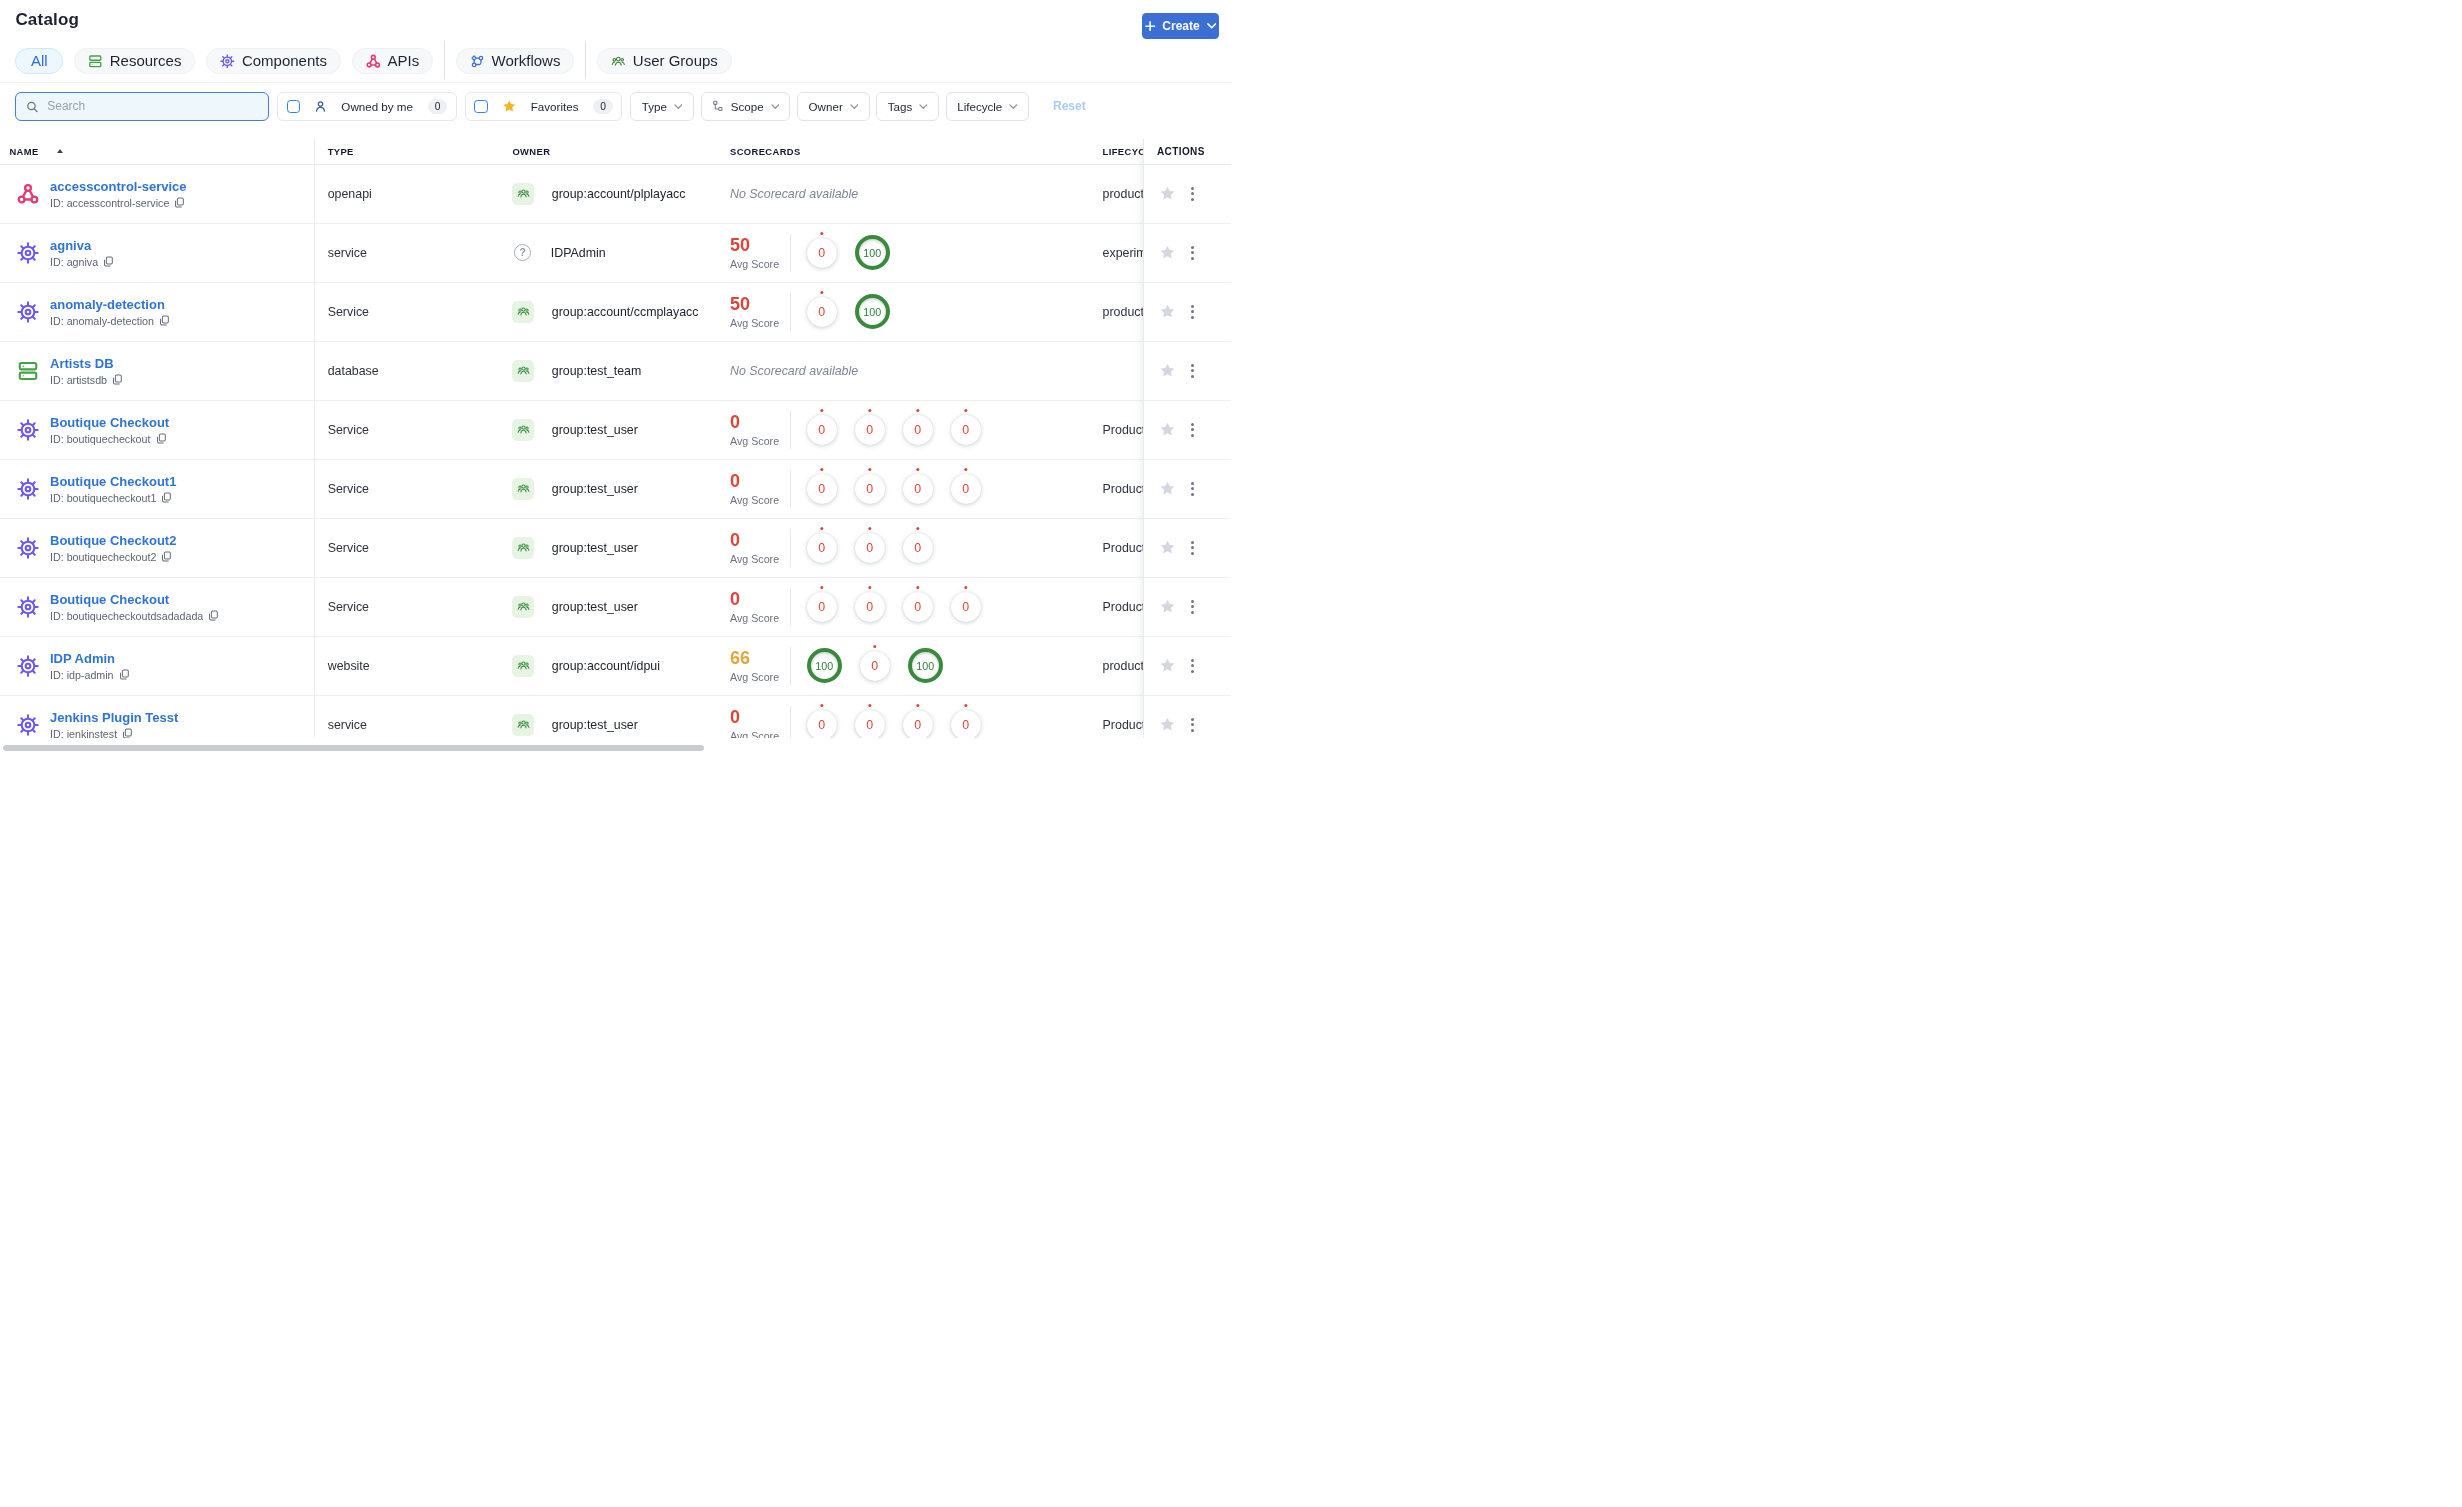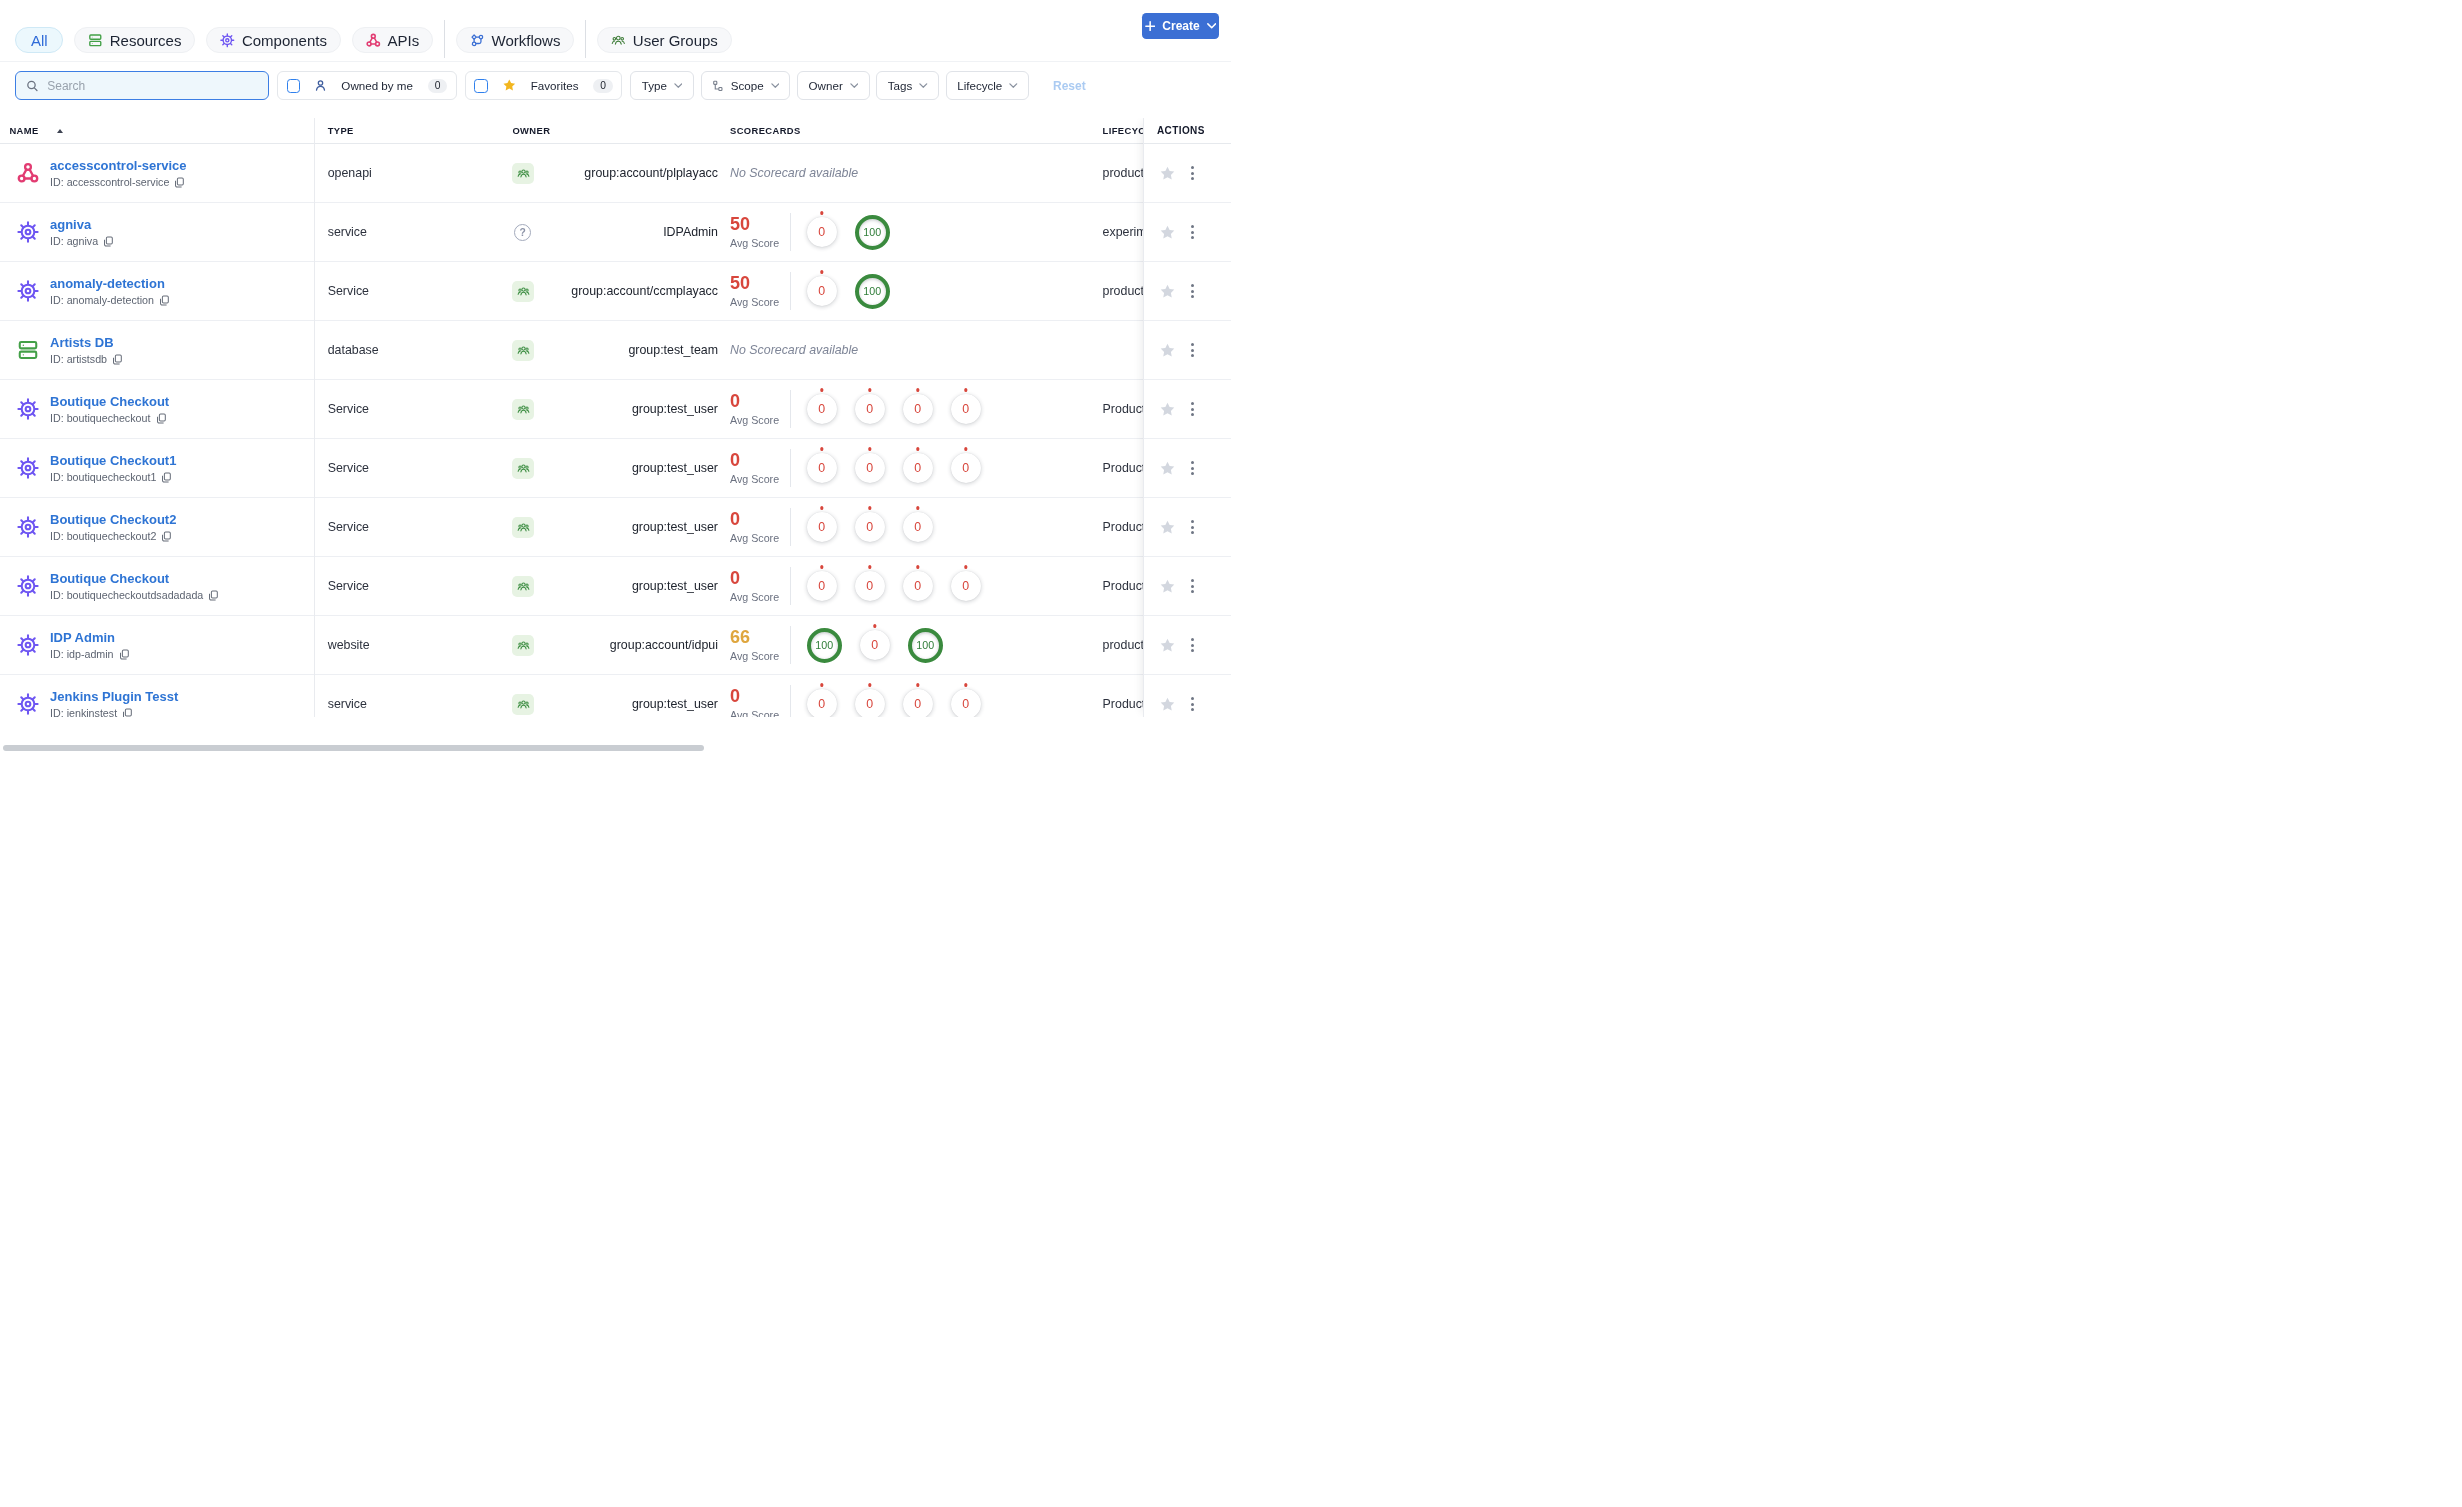--- a/index.html
+++ b/index.html
@@ -62,21 +62,21 @@
   .th-life { width:163px; padding-left:14.6px; }
   .sort-caret { width:0; height:0; border-left:3.4px solid transparent; border-right:3.4px solid transparent; border-bottom:4.3px solid #3e4452; }
   .row { display:flex; align-items:center; height:59px; border-bottom:0.9px solid #edeff3; }
   .cell { flex:none; }
   .c-name { width:314px; padding-left:17px; display:flex; align-items:center; gap:11px; }
   .ent-icon { width:22px; height:22px; flex:none; display:flex; align-items:center; justify-content:center; }
   .name-link { color:#2e74d4; font-size:13px; font-weight:600; text-decoration:none; cursor:pointer; line-height:15.4px; }
   .id-line { margin-top:2.6px; font-size:10.7px; color:#5d6471; display:flex; align-items:center; gap:5.1px; }
   .copy-icon { cursor:pointer; display:flex; }
   .c-type { width:183px; padding-left:13.7px; font-size:12.4px; color:#2c313d; }
-  .c-owner { width:221px; padding-left:15.4px; display:flex; align-items:center; gap:18px; font-size:12.4px; color:#20252f;justify-content:space-between; }
+  .c-owner { width:221px; padding-left:15.4px; display:flex; align-items:center; gap:18px; font-size:12.4px; color:#20252f; }
   .owner-badge { width:21.4px; height:21.4px; border-radius:5.1px; background:#e7f3e3; display:flex; align-items:center; justify-content:center; flex:none; }
   .owner-q { width:17px; height:17px; border-radius:50%; border:1.3px solid #a3aabc; color:#8d94a8;
     display:flex; align-items:center; justify-content:center; font-size:10.3px; font-weight:700; flex:none; margin:0 1.7px; }
   .c-score { width:370px; padding-left:12px; display:flex; align-items:center; }
   .no-score { font-size:12.4px; color:#7e8597;font-style:italic; }
   .avg { width:57px; flex:none; }
   .avg-num { font-size:18px; font-weight:700; line-height:19px; }
   .red { color:#d8463c; } .orange { color:#dfa63e; }
   .avg-label { font-size:10.7px; color:#6b7180; margin-top:2.6px; }
   .score-sep { width:0.9px; height:38px; background:#e4e7ec; margin:0 15.4px 0 3.4px; flex:none; }
@@ -99,20 +99,21 @@
   .star-btn { cursor:pointer; display:flex; }
   .kebab { display:flex; flex-direction:column; gap:2.6px; cursor:pointer; padding:3.4px; }
   .kebab i { width:3px; height:3px; border-radius:50%; background:#6f7684; }
   
   .hscroll { position:absolute; left:3.4px; bottom:2.6px; width:701px; height:6px; border-radius:3.4px; background:#c9cdd2; z-index:6; cursor:pointer; }
 </style>
 </head>
 <body>
 
 <div class="header">
+  <div class="page-title">Catalog</div>
   <div class="create-btn">
     <svg width="10.3" height="10.3" viewBox="0 0 12 12" fill="none" stroke="#fff" stroke-width="1.8" stroke-linecap="round">
         <path d="M6 1v10M1 6h10"></path>
       </svg>
     <span>Create</span>
     <svg width="9.4" height="6" viewBox="0 0 11 7" fill="none" stroke="#fff" stroke-width="1.8" stroke-linecap="round" stroke-linejoin="round">
         <path d="M1 1l4.5 4.5L10 1"></path>
       </svg>
   </div>
 </div>

